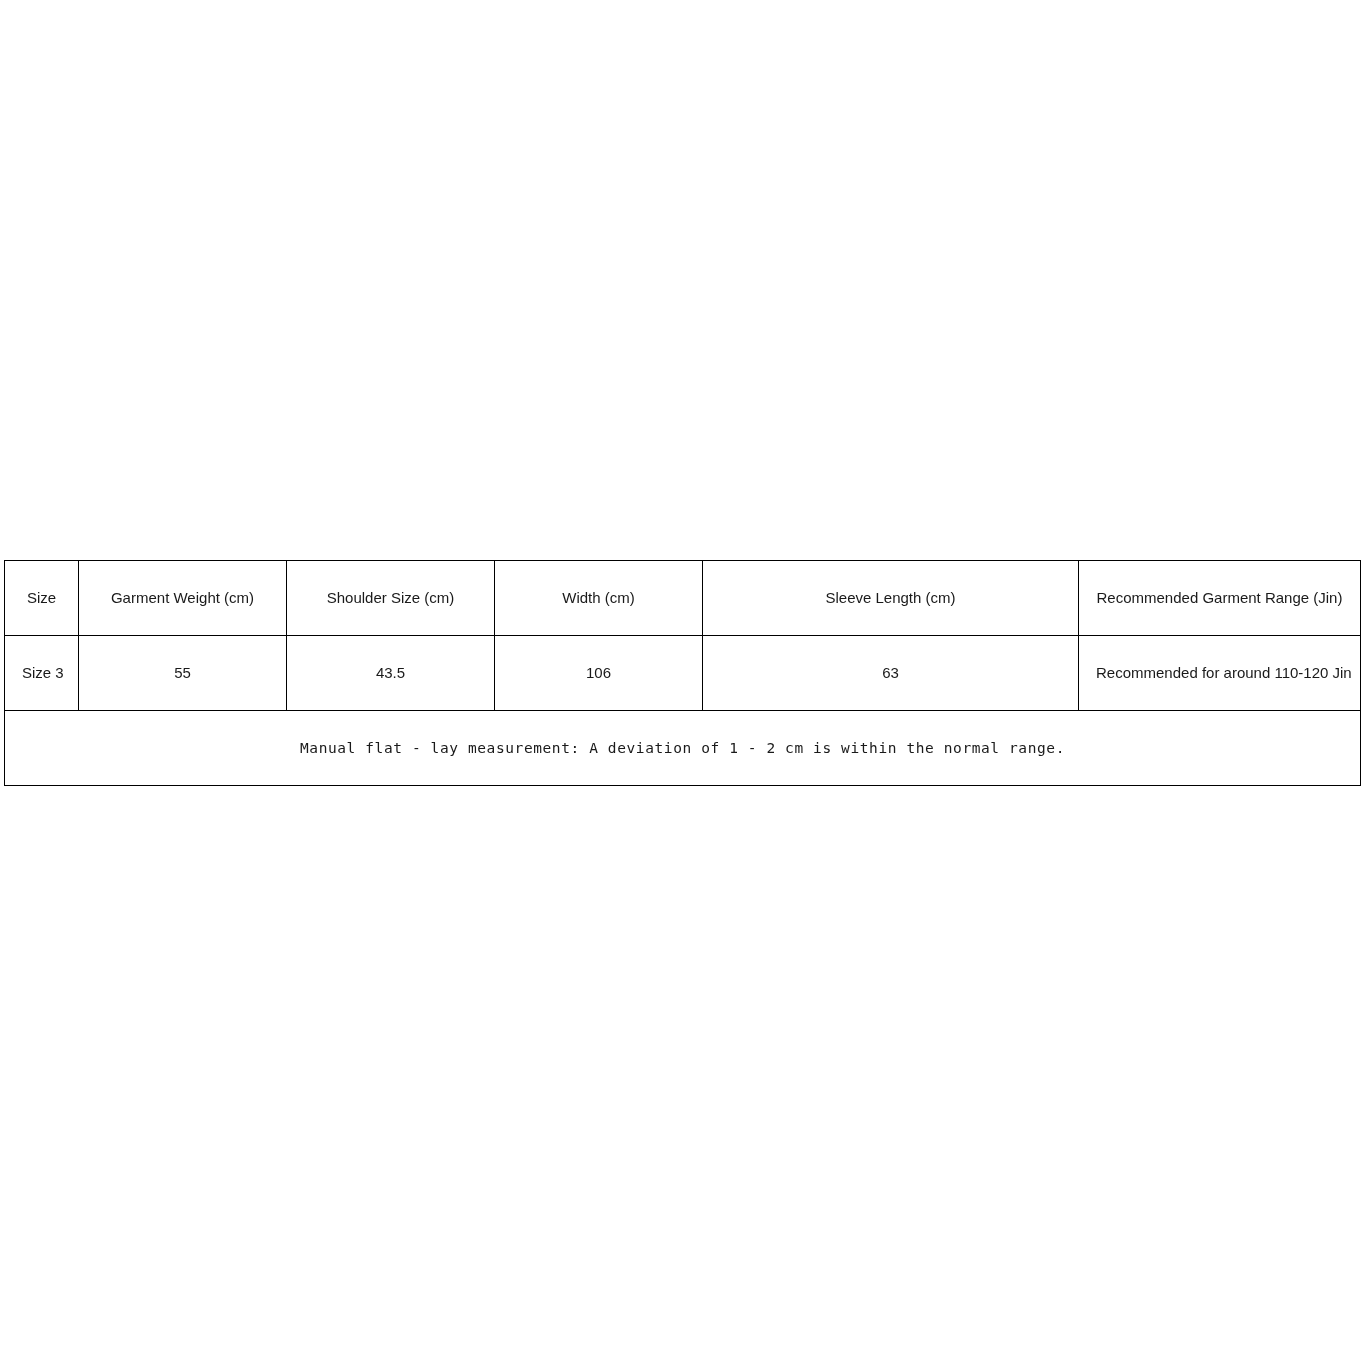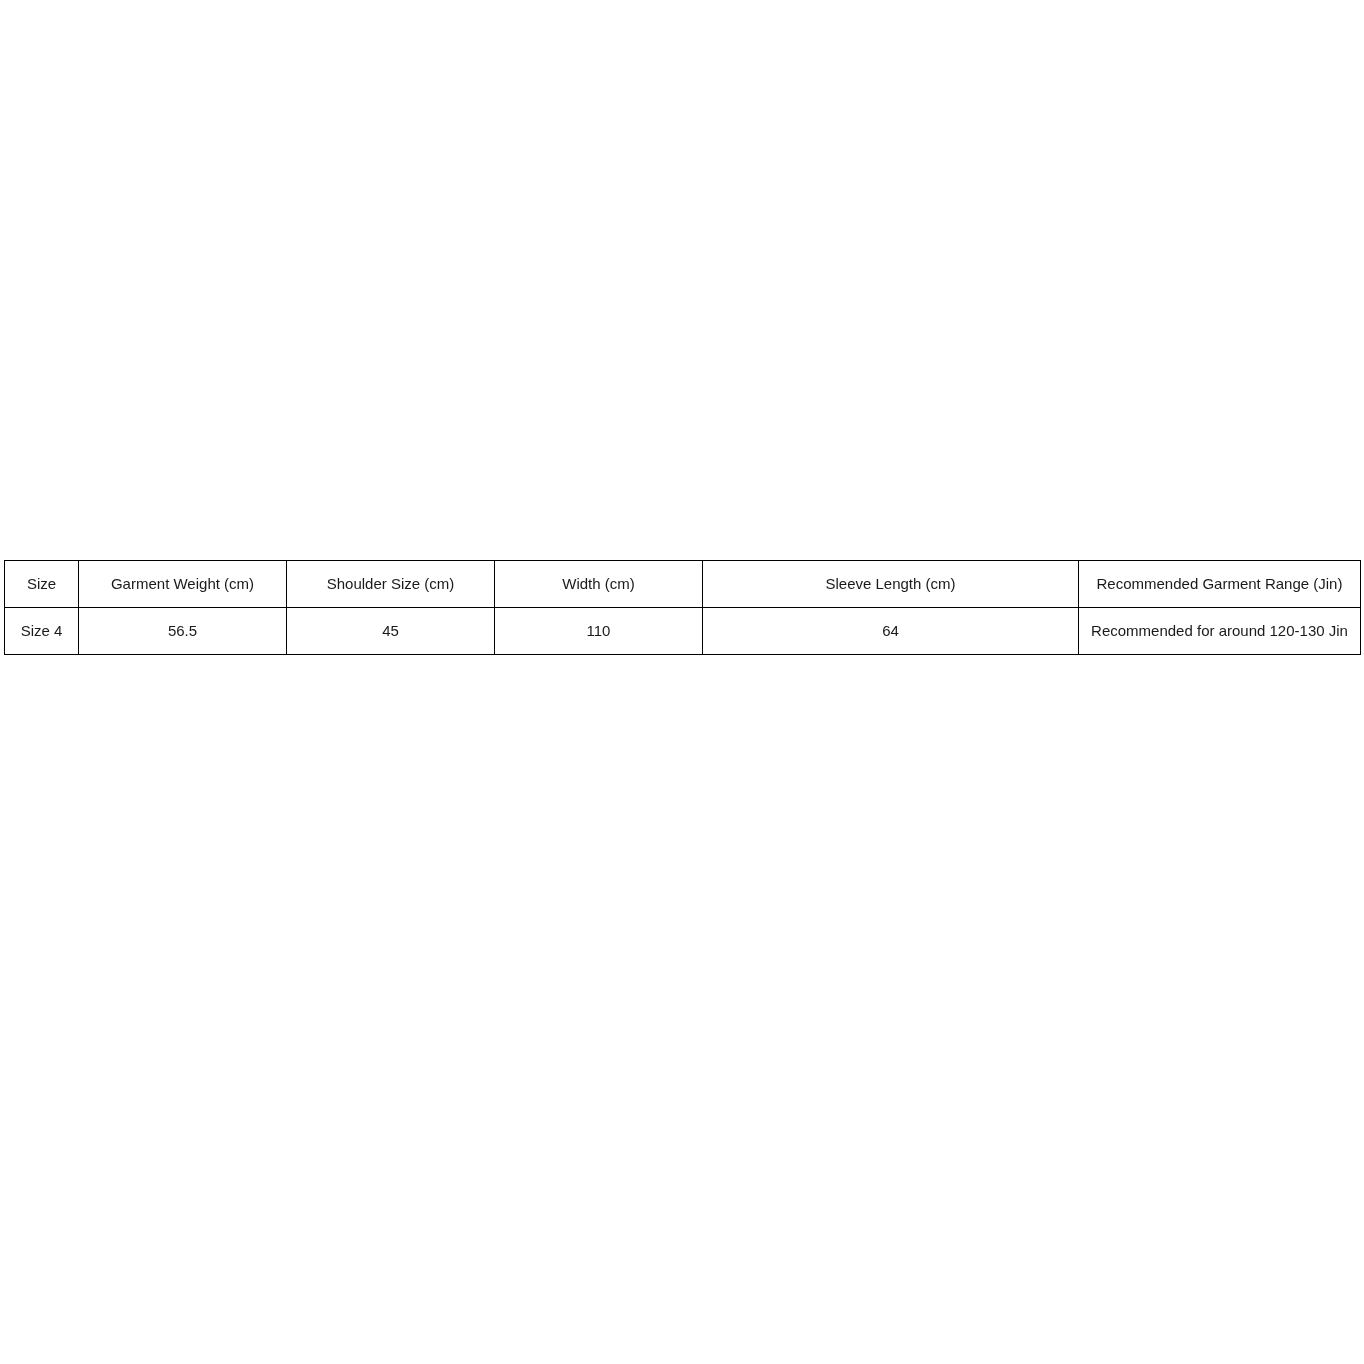--- a/index.html
+++ b/index.html
@@ -29,21 +29,21 @@
     table-layout: fixed;
     font-size: 15px;
   }
 
   table.size-chart th,
   table.size-chart td {
     border: 1px solid #000000;
     text-align: center;
     vertical-align: middle;
     font-weight: normal;
-    padding: 3px;
+    padding: 17px;
     height: 40px;
     line-height: 40px;
     white-space: nowrap;
     overflow: hidden;
     margin-left: 44px;
   }
 
   table.size-chart thead th {
     font-size: 15px;
   }
@@ -81,22 +81,25 @@
         <th>Size</th>
         <th>Garment Weight (cm)</th>
         <th>Shoulder Size (cm)</th>
         <th>Width (cm)</th>
         <th>Sleeve Length (cm)</th>
         <th>Recommended Garment Range (Jin)</th>
       </tr>
     </thead>
     <tbody>
       <tr>
-        <td>Size 4</td>
-        <td>56.5</td>
-        <td>45</td>
-        <td>110</td>
-        <td>64</td>
-        <td>Recommended for around 120-130 Jin</td>
+        <td>Size 3</td>
+        <td>55</td>
+        <td>43.5</td>
+        <td>106</td>
+        <td>63</td>
+        <td>Recommended for around 110-120 Jin</td>
+      </tr>
+      <tr>
+        <td class="note-cell" colspan="6">Manual flat - lay measurement: A deviation of 1 - 2 cm is within the normal range.</td>
       </tr>
     </tbody>
   </table>
 </div>
 
 </body></html>

